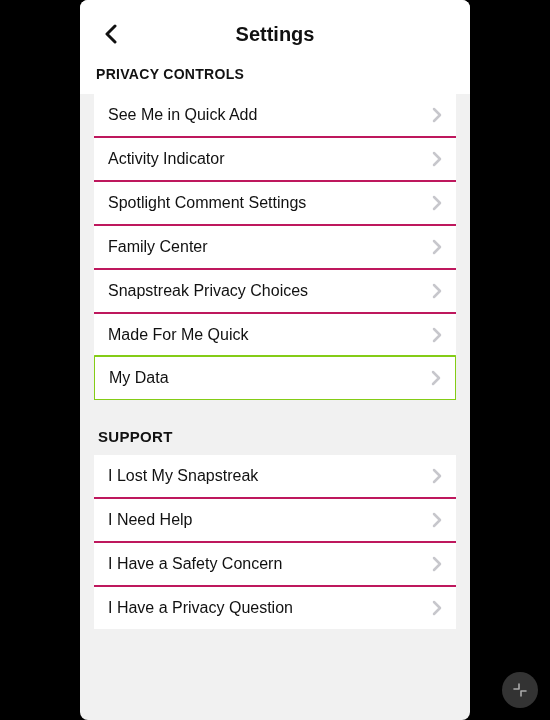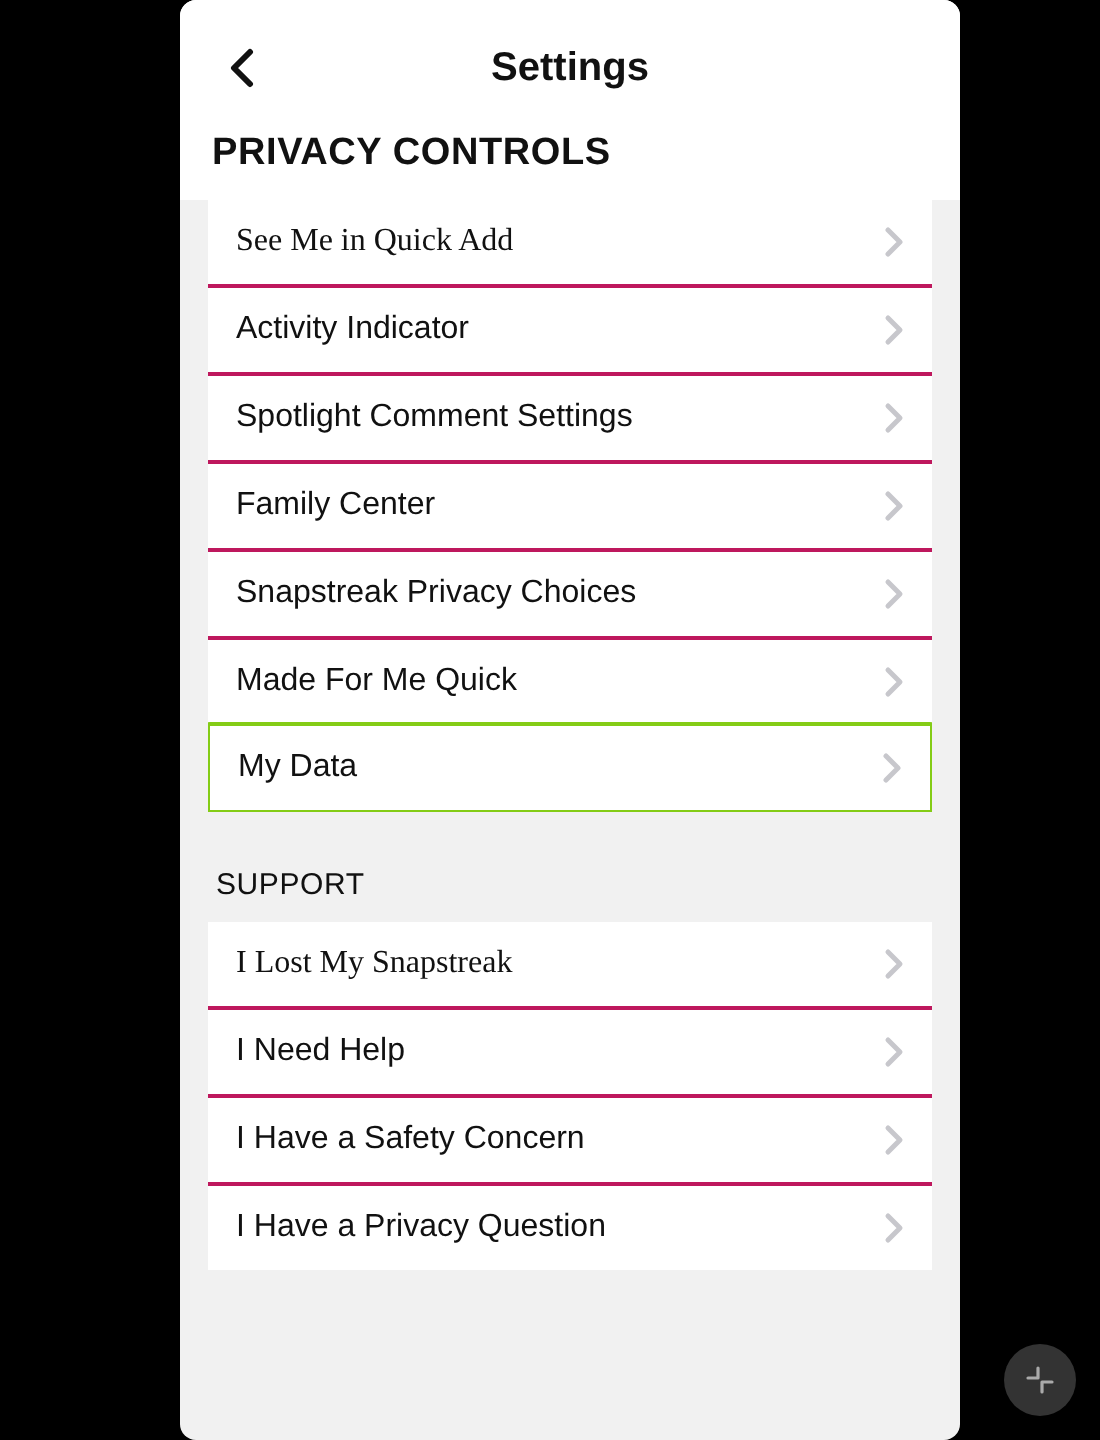--- a/index.html
+++ b/index.html
@@ -6,21 +6,21 @@
     body {
       width: 550px;
       height: 720px;
       background: #000;
       font-family: -apple-system, BlinkMacSystemFont, "Segoe UI", Helvetica, Arial, sans-serif;
       overflow: hidden;
       position: relative;
     }
     .phone {
       position: absolute;
-      left: 90px;
+      left: 80px;
       top: 0;
       width: 390px;
       height: 720px;
       background: #f1f1f1;
       border-radius: 8px;
       overflow: hidden;
     }
     .header {
       background: #fff;
       padding: 14px 12px 12px 12px;
@@ -44,55 +44,55 @@
       align-items: center;
       justify-content: center;
       cursor: pointer;
     }
     .title {
       font-size: 20px;
       font-weight: 700;
       color: #111;
     }
     .section-title {
-      font-size: 19px;
+      font-size: 14px;
       font-weight: 800;
       color: #111;
       letter-spacing: 0.3px;
       margin-top: 12px;
       padding-left: 4px;
     }
     .content {
       padding: 0;
     }
     .list {
       background: #fff;
       border-radius: 0;
       margin: 0 14px;
       overflow: hidden;
     }
     .list.first { margin-top: 0; border-top-left-radius:0; border-top-right-radius:0; }
     .list.first .item:first-child { border-top: none; }
     .section-label {
       font-size: 15px;
-      font-weight: 400;
+      font-weight: 700;
       color: #111;
       letter-spacing: 0.3px;
       padding: 28px 18px 10px 18px;
     }
     .item {
       display: flex;
       align-items: center;
       justify-content: space-between;
       padding: 12px 14px;
       border-top: 2px solid #be185d;
       cursor: pointer;
       background: #fff;
     }
-    .item:first-child { border-top: none; font-family: Liberation Serif, serif; }
+    .item:first-child { border-top: none; }
     .item-label {
       font-size: 16px;
       color: #111;
       font-weight: 500;
     }
     .chev {
       color: #c7c7cc;
       flex-shrink: 0;
     }
     .item.highlight {

